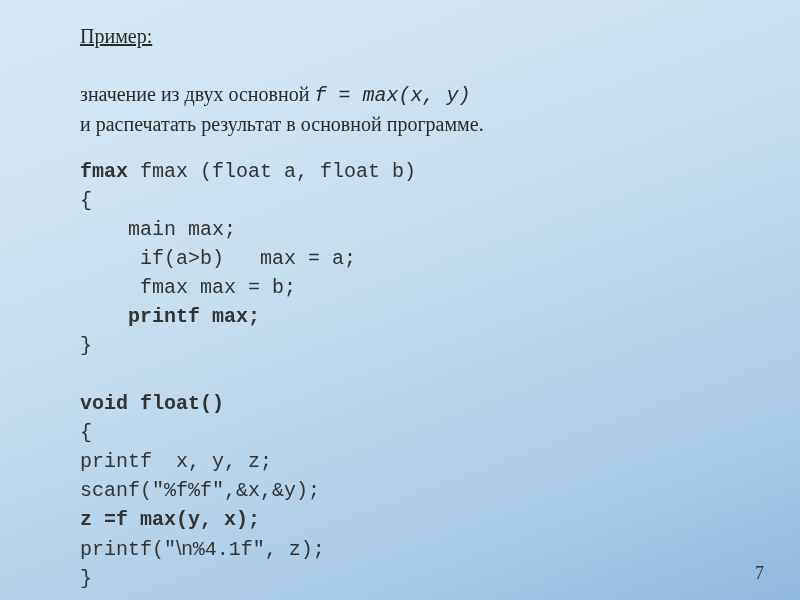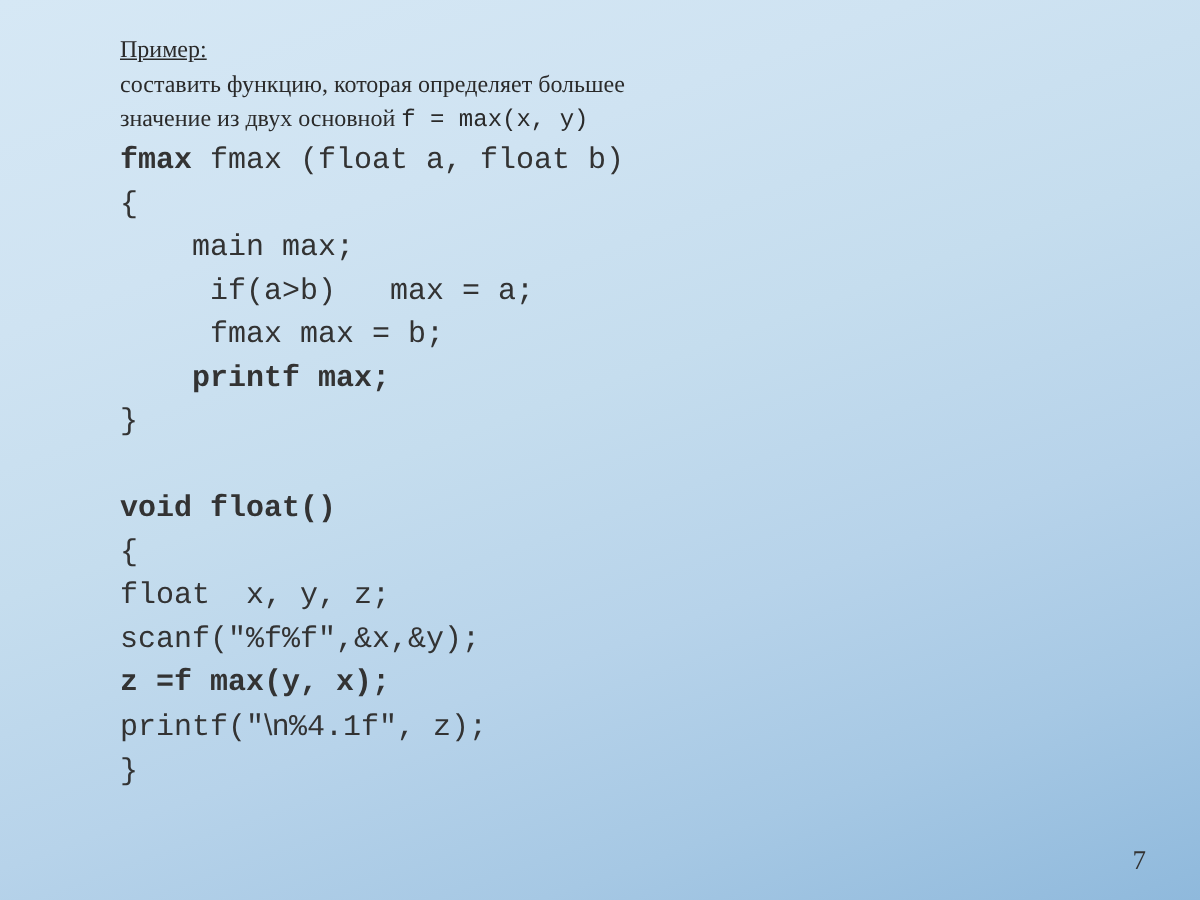--- a/index.html
+++ b/index.html
@@ -13,28 +13,30 @@
   .slide {
     width: 800px;
     height: 600px;
     background: linear-gradient(160deg, #d6e8f5 0%, #cfe3f2 25%, #c5ddee 45%, #b7d3ea 65%, #a6c8e4 82%, #8fb9dc 100%);
     position: relative;
     box-sizing: border-box;
     padding: 22px 0 0 80px;
     color: #2a2a2a;
   }
   .intro {
-    font-size: 16px;
+    font-size: 20px;
     line-height: 1.45;
+    margin-bottom: 18px;
   }
   .intro .title {
     text-decoration: underline;
   }
   .intro .mono {
     font-family: "Courier New", monospace;
+    font-style: italic;
   }
   .code {
     font-family: "Courier New", monospace;
     font-size: 20px;
     line-height: 1.45;
     white-space: pre;
     color: #333;
   }
   .code b {
     font-weight: bold;
@@ -48,34 +50,35 @@
     color: #333;
   }
 </style>
 </head>
 <body>
 
 <div class="slide">
 
   <div class="intro">
     <span class="title">Пример:</span><br>
-    <span>составить функцию, которая определяет большее</span><br>
+    <br>
     <span>значение из двух основной </span><span class="mono">f  = max(x, y)</span><br>
+    <span>и распечатать результат в основной программе.</span>
   </div>
 
   <div class="code"><b>fmax</b><span> fmax (float a, float b)</span>
 <span>{</span>
 <span>    main max;</span>
 <span>     if(a&gt;b)   max = a;</span>
 <span>     fmax max = b;</span>
 <span>    </span><b>printf max;</b>
 <span>}</span>
 <span></span>
 <b>void float()</b>
 <span>{</span>
-<span>float  x, y, z;</span>
+<span>printf  x, y, z;</span>
 <span>scanf("%f%f",&amp;x,&amp;y);</span>
 <b>z =f max(y, x);</b>
 <span>printf("</span><span style="font-family:Arial,sans-serif">\n</span><span>%4.1f", z);</span>
 <span>}</span></div>
 
   <div class="pagenum">7</div>
 </div>
 
 </body></html>

